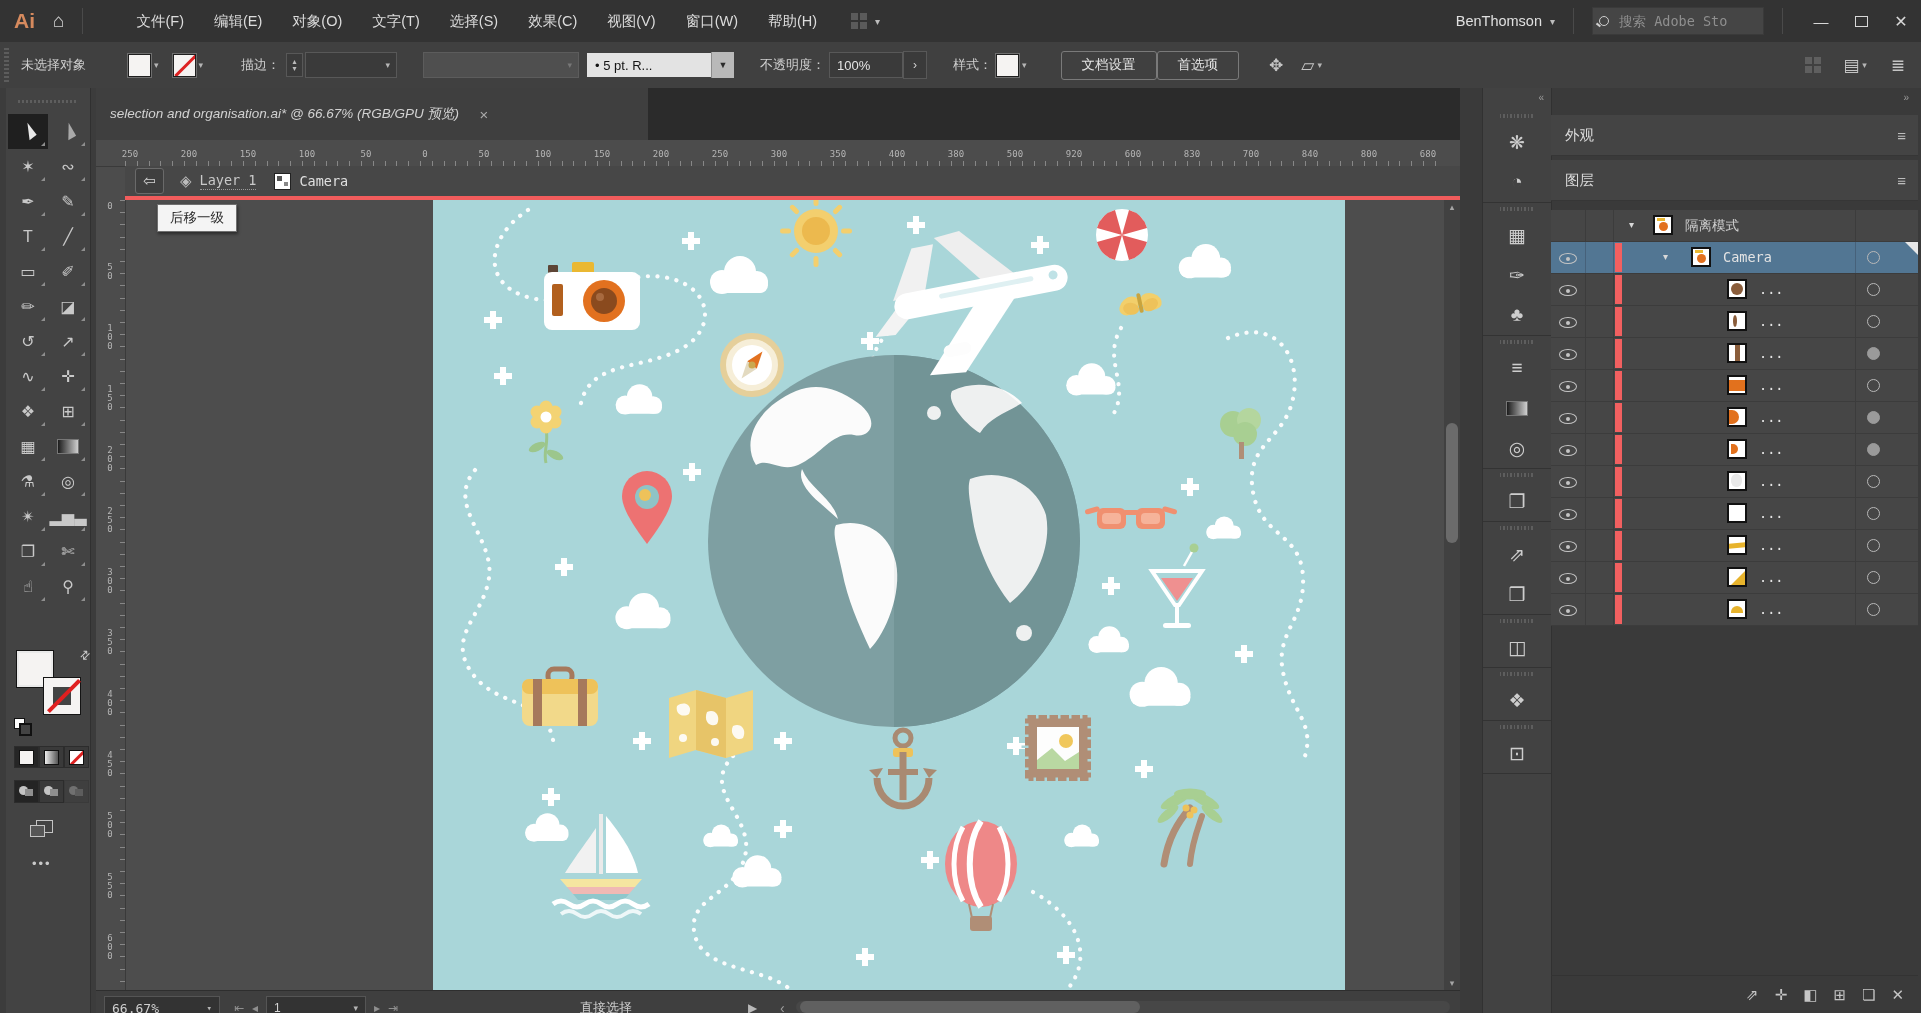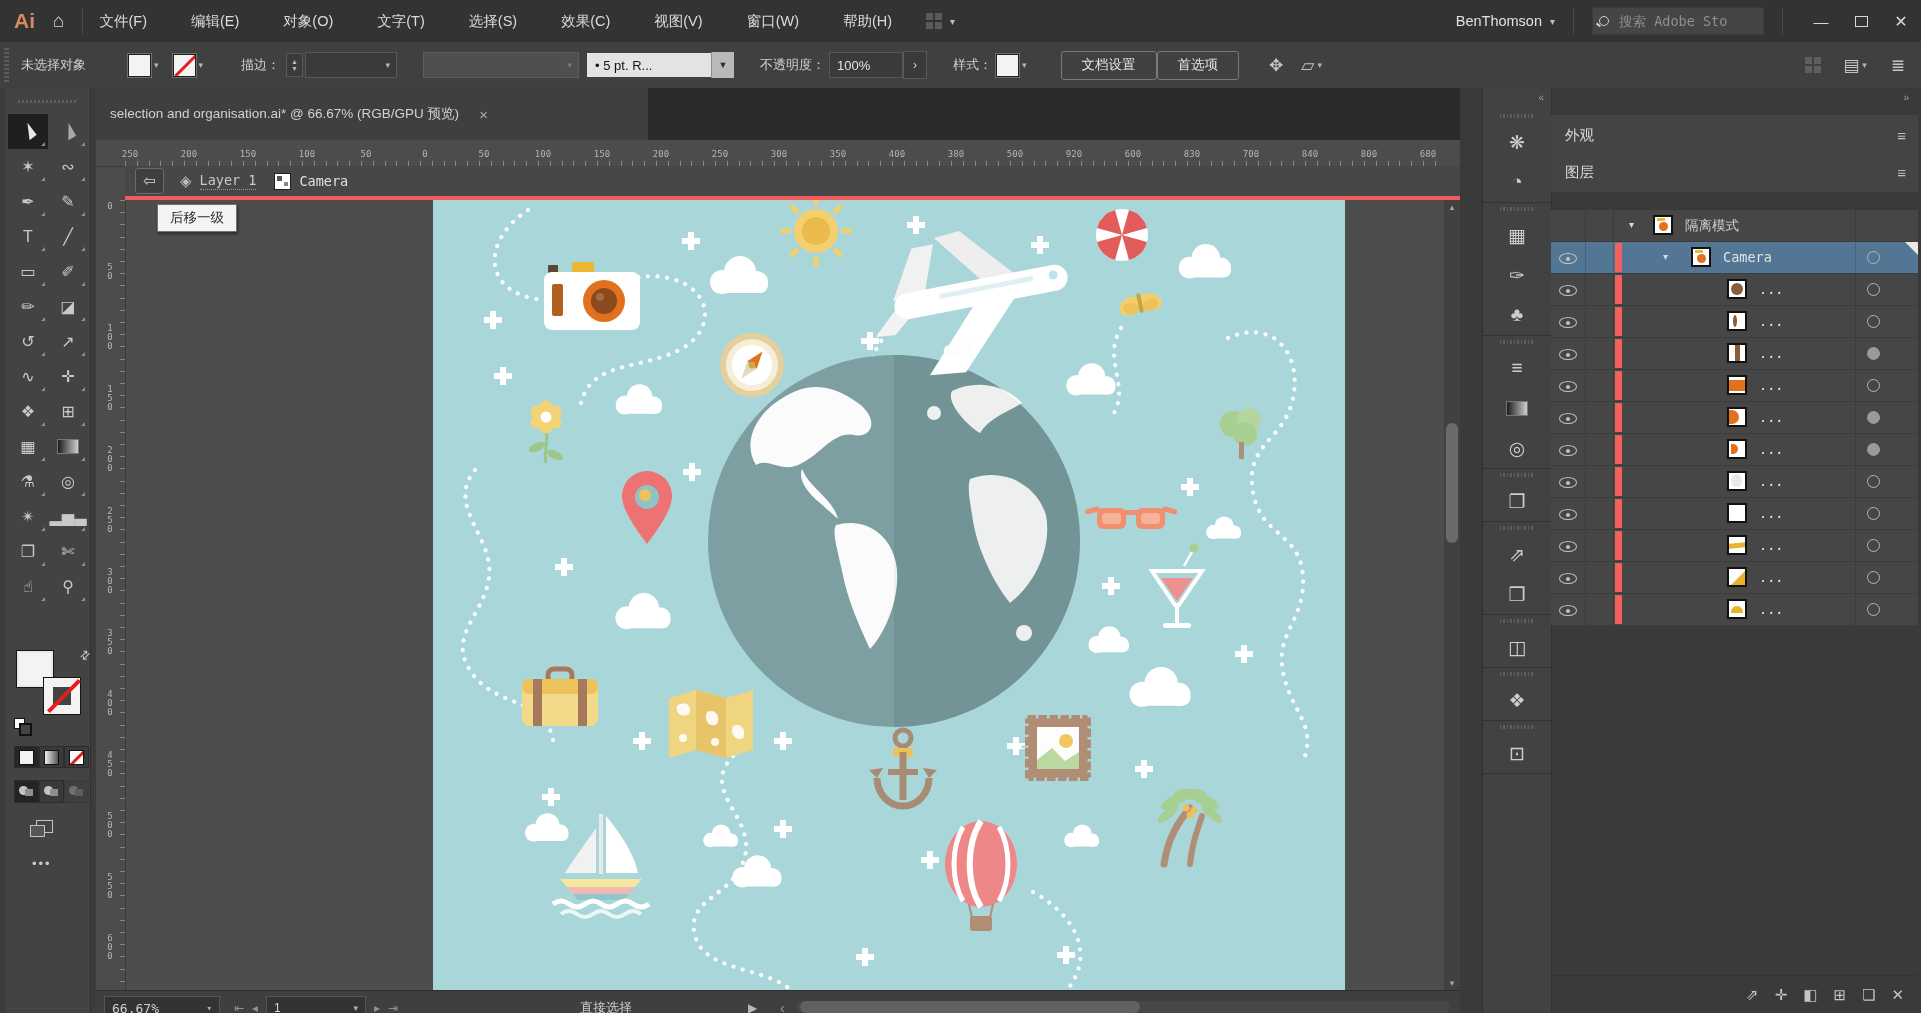--- a/index.html
+++ b/index.html
@@ -5,21 +5,21 @@
   html,body{margin:0;padding:0;background:#262626;}
   #app{position:relative;width:1921px;height:1013px;overflow:hidden;
        font-family:"Liberation Sans","DejaVu Sans",sans-serif;color:#d6d6d6;
        -webkit-user-select:none;user-select:none;}
   
   .titlebar{position:absolute;left:0;top:0;width:1921px;height:42px;background:#333333;
             display:flex;align-items:center;}
   .ai-logo{font-weight:bold;font-size:21px;color:#d68a5e;margin-left:14px;}
   .home-ic{font-size:19px;color:#cfcfcf;margin-left:18px;}
   .tb-sep{width:1px;height:26px;background:#4a4a4a;margin:0 16px 0 18px;}
-  #menus{display:flex;gap:44px;font-size:14.5px;color:#dcdcdc;}
+  #menus{display:flex;gap:30px;font-size:14.5px;color:#dcdcdc;margin-left:37px;}
   .menu-item{cursor:default;}
   .tb-right{margin-left:auto;display:flex;align-items:center;}
   .user-name{font-size:14.5px;color:#e0e0e0;}
   .chev{font-size:10px;color:#bdbdbd;margin-left:8px;}
   .tb-sep2{width:1px;height:26px;background:#4a4a4a;margin:0 18px;}
   .searchbox{width:158px;height:26px;background:#454545;border:1px solid #3a3a3a;
              display:flex;align-items:center;padding:0 6px;}
   .mag{width:8px;height:8px;border:1.6px solid #cfcfcf;border-radius:50%;position:relative;flex:0 0 auto;}
   .mag::after{content:'';position:absolute;left:-4px;top:7px;width:5px;height:1.8px;background:#cfcfcf;transform:rotate(40deg);}
   .searchbox input{background:transparent;border:0;outline:0;color:#bdbdbd;font-size:13.5px;
@@ -91,21 +91,21 @@
   .dm{width:23px;height:21px;background:#3a3a3a;border:1px solid #2c2c2c;position:relative;}
   .dm.sel{background:#242424;}
   .dm.dis{opacity:.35;}
   .dm::before{content:'';position:absolute;left:4px;top:5px;width:9px;height:9px;border-radius:50%;background:#c4c4c4;}
   .dm::after{content:'';position:absolute;left:10px;top:8px;width:8px;height:7px;background:#8f8f8f;}
   .scr-ic{position:absolute;left:30px;top:732px;width:15px;height:11px;border:1.6px solid #c4c4c4;background:#434343;}
   .scr-ic::before{content:'';position:absolute;left:-7px;top:4px;width:13px;height:10px;border:1.6px solid #c4c4c4;background:#565656;}
   .ellipsis{position:absolute;left:26px;top:768px;color:#c9c9c9;font-size:13px;letter-spacing:2px;}
   
   .tabrow{position:absolute;left:96px;top:88px;width:1364px;height:52px;background:#2b2b2b;}
-  .tab{position:absolute;left:0;top:0;height:52px;width:552px;background:#3f3f3f;display:flex;align-items:center;padding:0 14px;box-sizing:border-box;}
+  .tab{position:absolute;left:0;top:0;height:52px;width:552px;background:#3f3f3f;display:flex;align-items:center;padding:0 14px;box-sizing:border-box;font-style:italic;}
   .tab-title{font-size:13.5px;color:#d2d2d2;white-space:nowrap;}
   .tab-close{margin-left:20px;color:#ababab;font-size:15px;}
   
   .pane{position:absolute;left:96px;top:140px;width:1364px;height:873px;background:#4c4c4c;overflow:hidden;}
   .hruler{position:absolute;left:0;top:6px;width:1364px;height:20px;background:#4c4c4c;border-bottom:1px solid #3a3a3a;}
   .hticks{position:absolute;bottom:0;left:29px;right:16px;height:5px;
           background:repeating-linear-gradient(90deg,#878787 0 1px,transparent 1px 11.8px);}
   .hlab{position:absolute;top:3px;width:24px;text-align:center;font-size:9px;color:#b5b5b5;font-family:"DejaVu Sans Mono",monospace;}
   .vruler{position:absolute;left:0;top:60px;width:29px;height:790px;background:#4c4c4c;border-right:1px solid #3a3a3a;}
   .vticks{position:absolute;top:0;bottom:0;right:0;width:5px;
@@ -833,21 +833,21 @@
             <div class="dicon">⊡</div>
           </div>
         </div>
     </div>
     <div class="panels">
       <span class="pan-collapse">»</span>
       <div class="phead" style="top:27px">
         <span class="pt">外观</span>
         <span class="pm">≡</span>
       </div>
-      <div class="phead" style="top:64px">
+      <div class="phead" style="top:72px">
         <span class="pt">图层</span>
         <span class="pm">≡</span>
       </div>
       <div id="layer-rows">
           <div class="lrow">
             <div class="colline" style="left: 34px;"></div>
             <div class="colline" style="left: 62px;"></div>
             <div class="colline" style="left: 304px;"></div>
             <span class="lchev" style="left: 78px;">▾</span>
             <span class="thumb camera" style="left: 102px;"></span>

